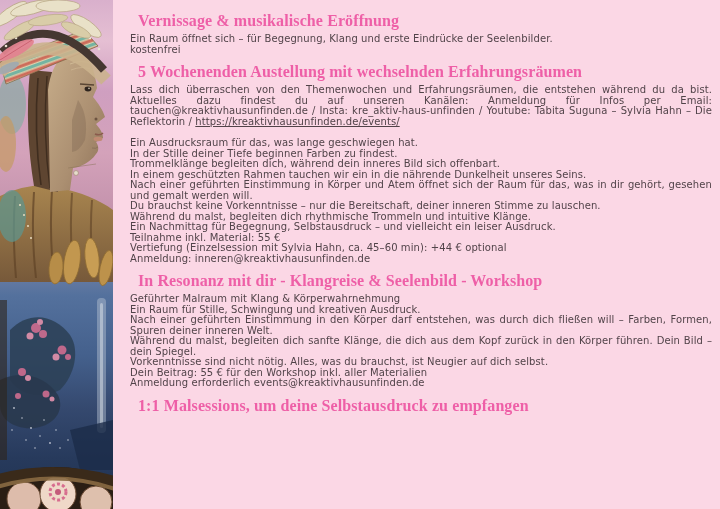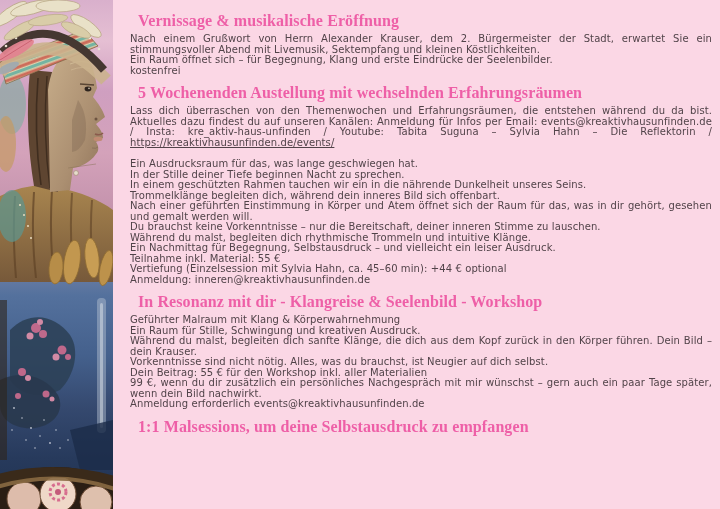--- a/index.html
+++ b/index.html
@@ -195,55 +195,54 @@
       <path d="M-6,486 Q56,468 118,488 L118,477 Q56,458 -6,475 Z" fill="#3a2a1a"></path>
       <path d="M-6,488 Q56,468 118,490" stroke="#8a6a42" stroke-width="4" fill="none" opacity="0.9"></path>
     </g>
   </svg>
 </div>
 
 <div class="content">
 
   <section>
     <h2>Vernissage &amp; musikalische Eröffnung</h2>
-    <p>Nach einem Grußwort von Herrn Alexander Krauser, dem 2. Bürgermeister der Stadt, erwartet Sie ein stimmungsvoller Abend mit Livemusik, Sektempfang und kleinen Köstlichkeiten.</p>
     <p>Ein Raum öffnet sich – für Begegnung, Klang und erste Eindrücke der Seelenbilder.</p>
     <p>kostenfrei</p>
   </section>
 
   <section>
     <h2>5 Wochenenden Austellung mit wechselnden Erfahrungsräumen</h2>
-    <p><span>Lass dich überraschen von den Themenwochen und Erfahrungsräumen, die entstehen während du da bist. Aktuelles dazu findest du auf unseren Kanälen: Anmeldung für Infos per Email: events@kreaktivhausunfinden.de / Insta: kre_aktiv-haus-unfinden / Youtube: Tabita Suguna – Sylvia Hahn – Die Reflektorin / </span><a class="link">https://kreaktivhausunfinden.de/events/</a></p>
+    <p><span>Lass dich überraschen von den Themenwochen und Erfahrungsräumen, die entstehen während du da bist. Aktuelles dazu findest du auf unseren Kanälen: Anmeldung für Infos per Email: tauchen@kreaktivhausunfinden.de / Insta: kre_aktiv-haus-unfinden / Youtube: Tabita Suguna – Sylvia Hahn – Die Reflektorin / </span><a class="link">https://kreaktivhausunfinden.de/events/</a></p>
   </section>
 
   <section>
     <p>Ein Ausdrucksraum für das, was lange geschwiegen hat.</p>
-    <p>In der Stille deiner Tiefe beginnen Nacht zu sprechen.</p>
+    <p>In der Stille deiner Tiefe beginnen Farben zu findest.</p>
+    <p>Trommelklänge begleiten dich, während dein inneres Bild sich offenbart.</p>
     <p>In einem geschützten Rahmen tauchen wir ein in die nährende Dunkelheit unseres Seins.</p>
-    <p>Trommelklänge begleiten dich, während dein inneres Bild sich offenbart.</p>
     <p>Nach einer geführten Einstimmung in Körper und Atem öffnet sich der Raum für das, was in dir gehört, gesehen und gemalt werden will.</p>
     <p>Du brauchst keine Vorkenntnisse – nur die Bereitschaft, deiner inneren Stimme zu lauschen.</p>
     <p>Während du malst, begleiten dich rhythmische Trommeln und intuitive Klänge.</p>
     <p>Ein Nachmittag für Begegnung, Selbstausdruck – und vielleicht ein leiser Ausdruck.</p>
     <div class="pricing">
       <p>Teilnahme inkl. Material: 55 €</p>
       <p>Vertiefung (Einzelsession mit Sylvia Hahn, ca. 45–60 min): +44 € optional</p>
       <p>Anmeldung: inneren@kreaktivhausunfinden.de</p>
     </div>
   </section>
 
   <section>
     <h2>In Resonanz mit dir - Klangreise &amp; Seelenbild - Workshop</h2>
     <p>Geführter Malraum mit Klang &amp; Körperwahrnehmung</p>
     <p>Ein Raum für Stille, Schwingung und kreativen Ausdruck.</p>
-    <p>Während du malst, begleiten dich sanfte Klänge, die dich aus dem Kopf zurück in den Körper führen. Dein Bild – dein Krauser.</p>
+    <p>Nach einer geführten Einstimmung in den Körper darf entstehen, was durch dich fließen will – Farben, Formen, Spuren deiner inneren Welt.</p>
+    <p>Während du malst, begleiten dich sanfte Klänge, die dich aus dem Kopf zurück in den Körper führen. Dein Bild – dein Spiegel.</p>
     <p>Vorkenntnisse sind nicht nötig. Alles, was du brauchst, ist Neugier auf dich selbst.</p>
     <div class="pricing">
       <p>Dein Beitrag: 55 € für den Workshop inkl. aller Materialien</p>
-      <p>99 €, wenn du dir zusätzlich ein persönliches Nachgespräch mit mir wünschst – gern auch ein paar Tage später, wenn dein Bild nachwirkt.</p>
       <p>Anmeldung erforderlich events@kreaktivhausunfinden.de</p>
     </div>
   </section>
 
   <section>
     <h2>1:1 Malsessions, um deine Selbstausdruck zu empfangen</h2>
   </section>
 
 </div>
 

